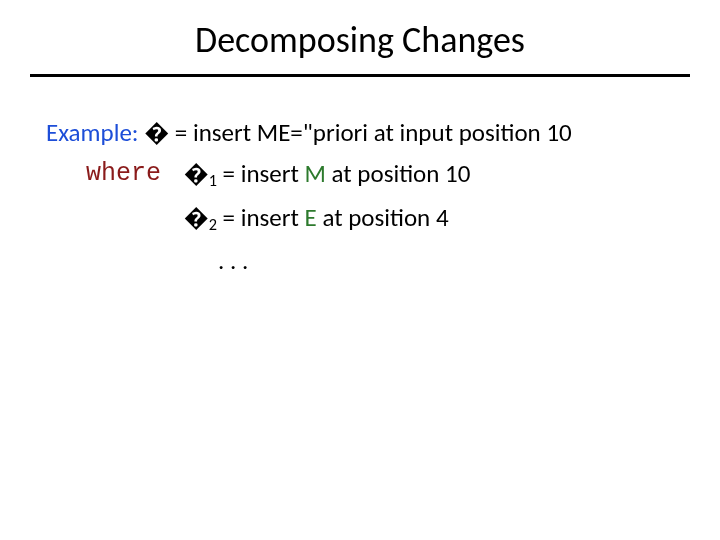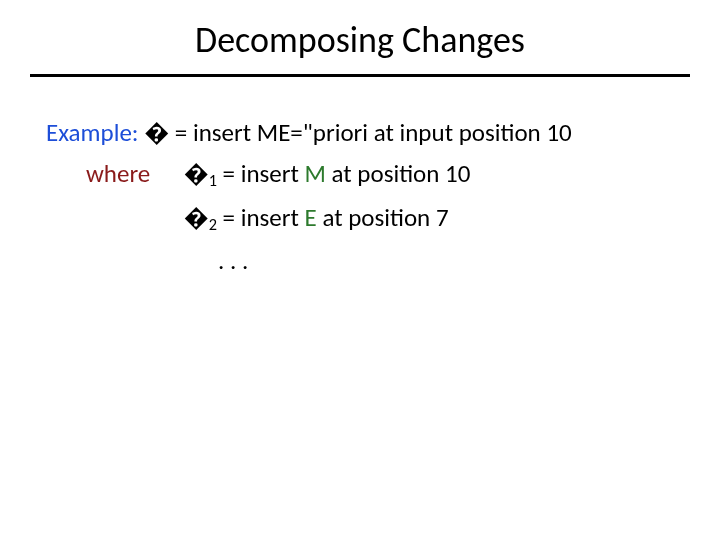--- a/index.html
+++ b/index.html
@@ -45,20 +45,21 @@
   .where-block {
     margin-left: 40px;
   }
   .where-row {
     margin-bottom: 10px;
   }
   .where-kw {
     display: inline-block;
     width: 92px;
     vertical-align: top;
+    font-family: Liberation Mono, monospace;
   }
   .where-def {
     display: inline-block;
     vertical-align: top;
   }
   .dots-row {
     margin-left: 132px;
   }
   .example-label { color: #1d4ed8; }
   .where-label   { color: #8a1b1b; }
@@ -96,21 +97,21 @@
         </span>
       </div>
 
       <div class="where-row">
         <span class="where-kw"></span>
         <span class="where-def">
           <span class="sym">�</span><span class="sub">2</span>
           <span> = </span>
           <span>insert </span>
           <span class="green">E</span>
-          <span> at position 7</span>
+          <span> at position 4</span>
         </span>
       </div>
 
       <div class="dots-row">. . .</div>
 
     </div>
 
   </div>
 </div>
 

